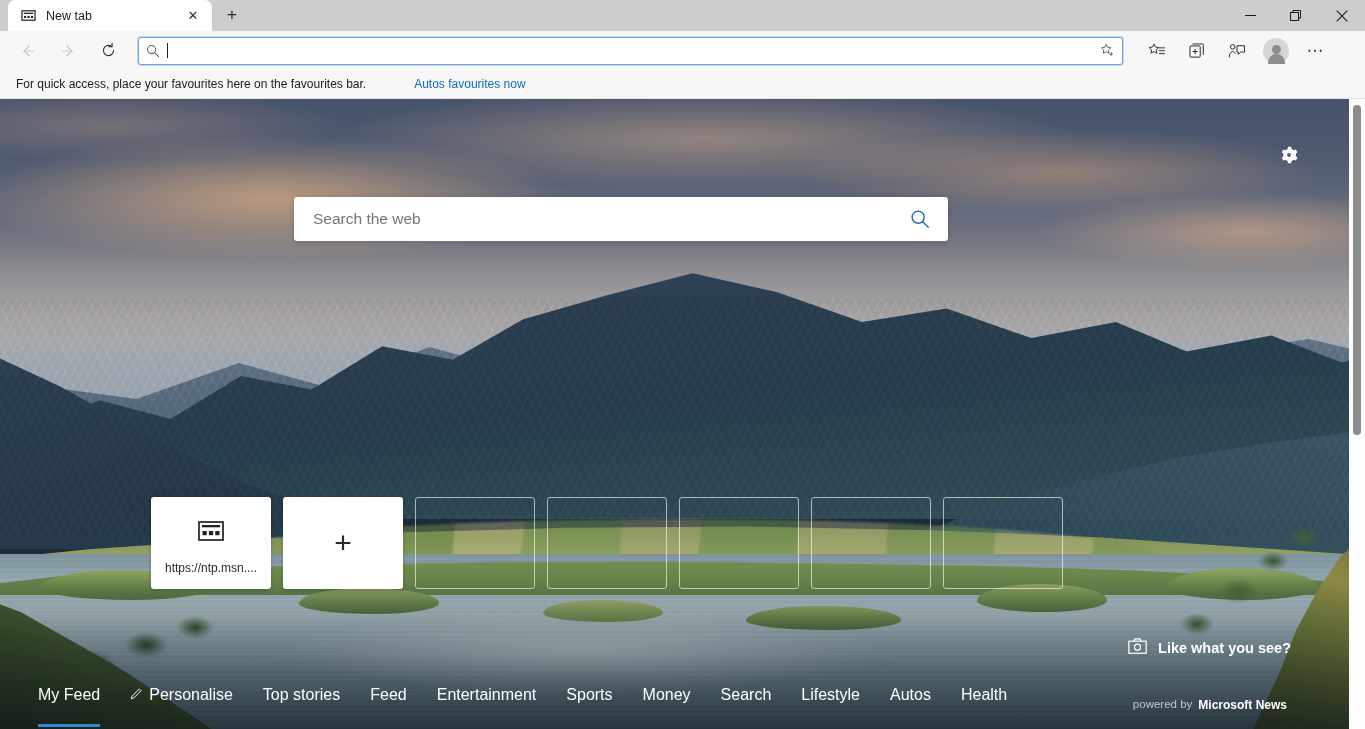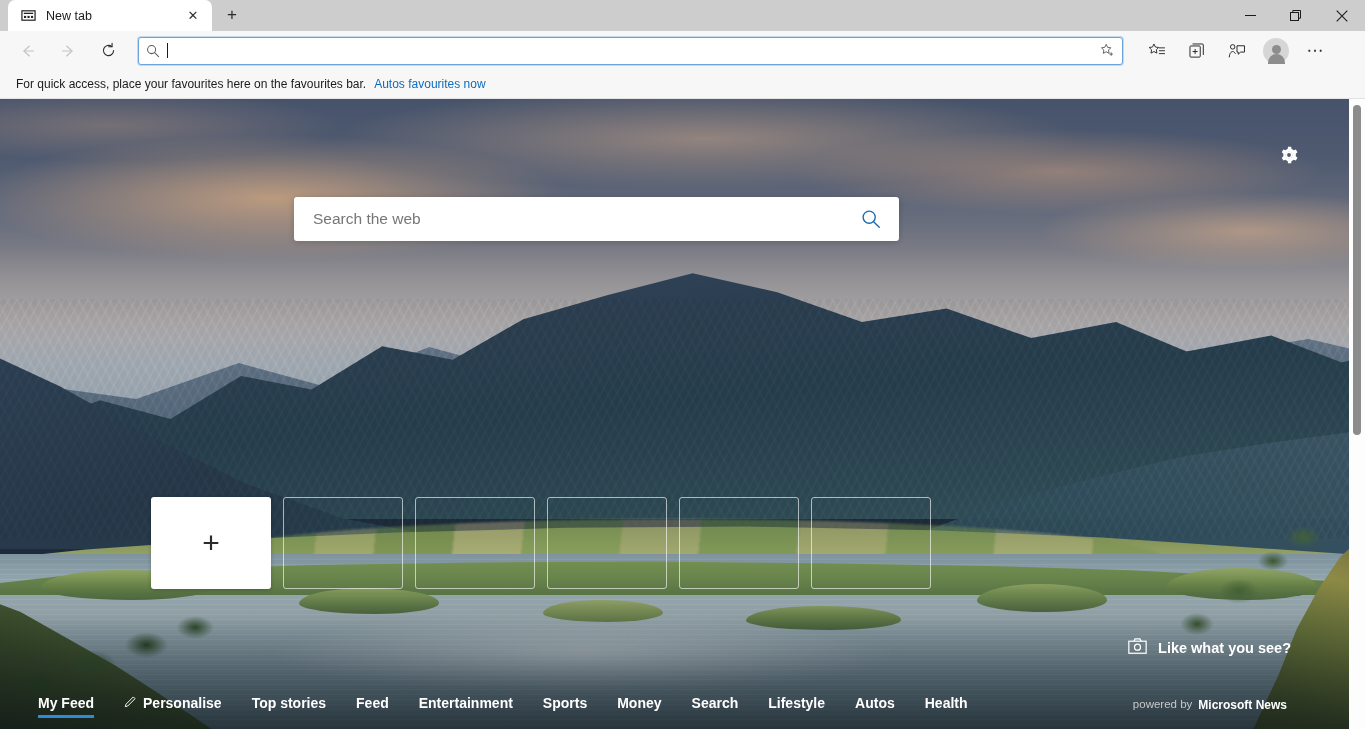--- a/index.html
+++ b/index.html
@@ -137,20 +137,21 @@
   }
 
   
   .favbar {
     position: absolute; top: 70px; left: 0;
     width: 1365px; height: 29px;
     background: #f7f7f7;
     display: flex; align-items: center;
     padding-left: 16px;
     border-bottom: 1px solid #e3e3e3;
+    gap: 40px;
   }
   .favbar-text { font-size: 12px; color: #1b1b1b; }
   .favbar-link {
     font-size: 12px; color: #0f6cbd;
     margin-left: 8px; text-decoration: none;
   }
 
   
   .page {
     position: absolute; top: 99px; left: 0;
@@ -286,21 +287,21 @@
   
   .ntp { position: absolute; inset: 0; }
   .ntp-settings {
     position: absolute; top: 43px; right: 55px;
     width: 26px; height: 26px;
     display: flex; align-items: center; justify-content: center;
     color: #fff;
   }
   .ntp-search {
     position: absolute; top: 98px; left: 294px;
-    width: 605px; height: 44px;
+    width: 654px; height: 44px;
     background: #fff;
     border-radius: 3px;
     display: flex; align-items: center;
     box-shadow: 0 1px 6px rgba(0,0,0,0.18);
   }
   .ntp-search-input {
     flex: 1 1 auto;
     padding-left: 19px;
     font-size: 15.5px;
     color: #767676;
@@ -354,24 +355,24 @@
   
   .ntp-nav {
     position: absolute; bottom: 0; left: 0;
     width: 100%; height: 49px;
     display: flex; align-items: center;
     padding-left: 38px;
     gap: 30px;
     color: #fff;
   }
   .navitem {
-    font-size: 14px;
-    font-weight: bold;
+    font-size: 16px;
+    font-weight: normal;
     position: relative;
-    padding-bottom: 4px;
+    padding-bottom: 20px;
     display: flex; align-items: center; gap: 6px;
     white-space: nowrap;
   }
   .navitem.active::after {
     content: "";
     position: absolute; left: 0; right: 0; bottom: -3px;
     height: 3px; background: #2e8bd8;
   }
   .powered {
     position: absolute; right: 70px;
@@ -549,20 +550,32 @@
       <div class="ntp-search-input">Search the web</div>
       <div class="ntp-search-btn">
         <svg width="22" height="22" viewBox="0 0 24 24">
           <circle cx="10" cy="10" r="6.6" fill="none" stroke="currentColor" stroke-width="1.5"></circle>
           <path d="M14.9 14.9 L21 21" stroke="currentColor" stroke-width="1.5" stroke-linecap="round"></path>
         </svg>
       </div>
     </div>
 
     <div class="tiles">
+      <div class="tile">
+        <div class="tile-icon">
+          <svg width="26" height="22" viewBox="0 0 26 22">
+            <rect x="1" y="2" width="24" height="18" fill="none" stroke="#222" stroke-width="1.7"></rect>
+            <rect x="4" y="5" width="18" height="2.3" fill="#222"></rect>
+            <rect x="4.5" y="11" width="4.2" height="4.2" fill="#222"></rect>
+            <rect x="10.9" y="11" width="4.2" height="4.2" fill="#222"></rect>
+            <rect x="17.3" y="11" width="4.2" height="4.2" fill="#222"></rect>
+          </svg>
+        </div>
+        <div class="tile-label">https://ntp.msn....</div>
+      </div>
 
 
       <div class="tile add">
         <div class="plus">+</div>
       </div>
 
       <div class="tile empty"></div>
       <div class="tile empty"></div>
       <div class="tile empty"></div>
       <div class="tile empty"></div>

